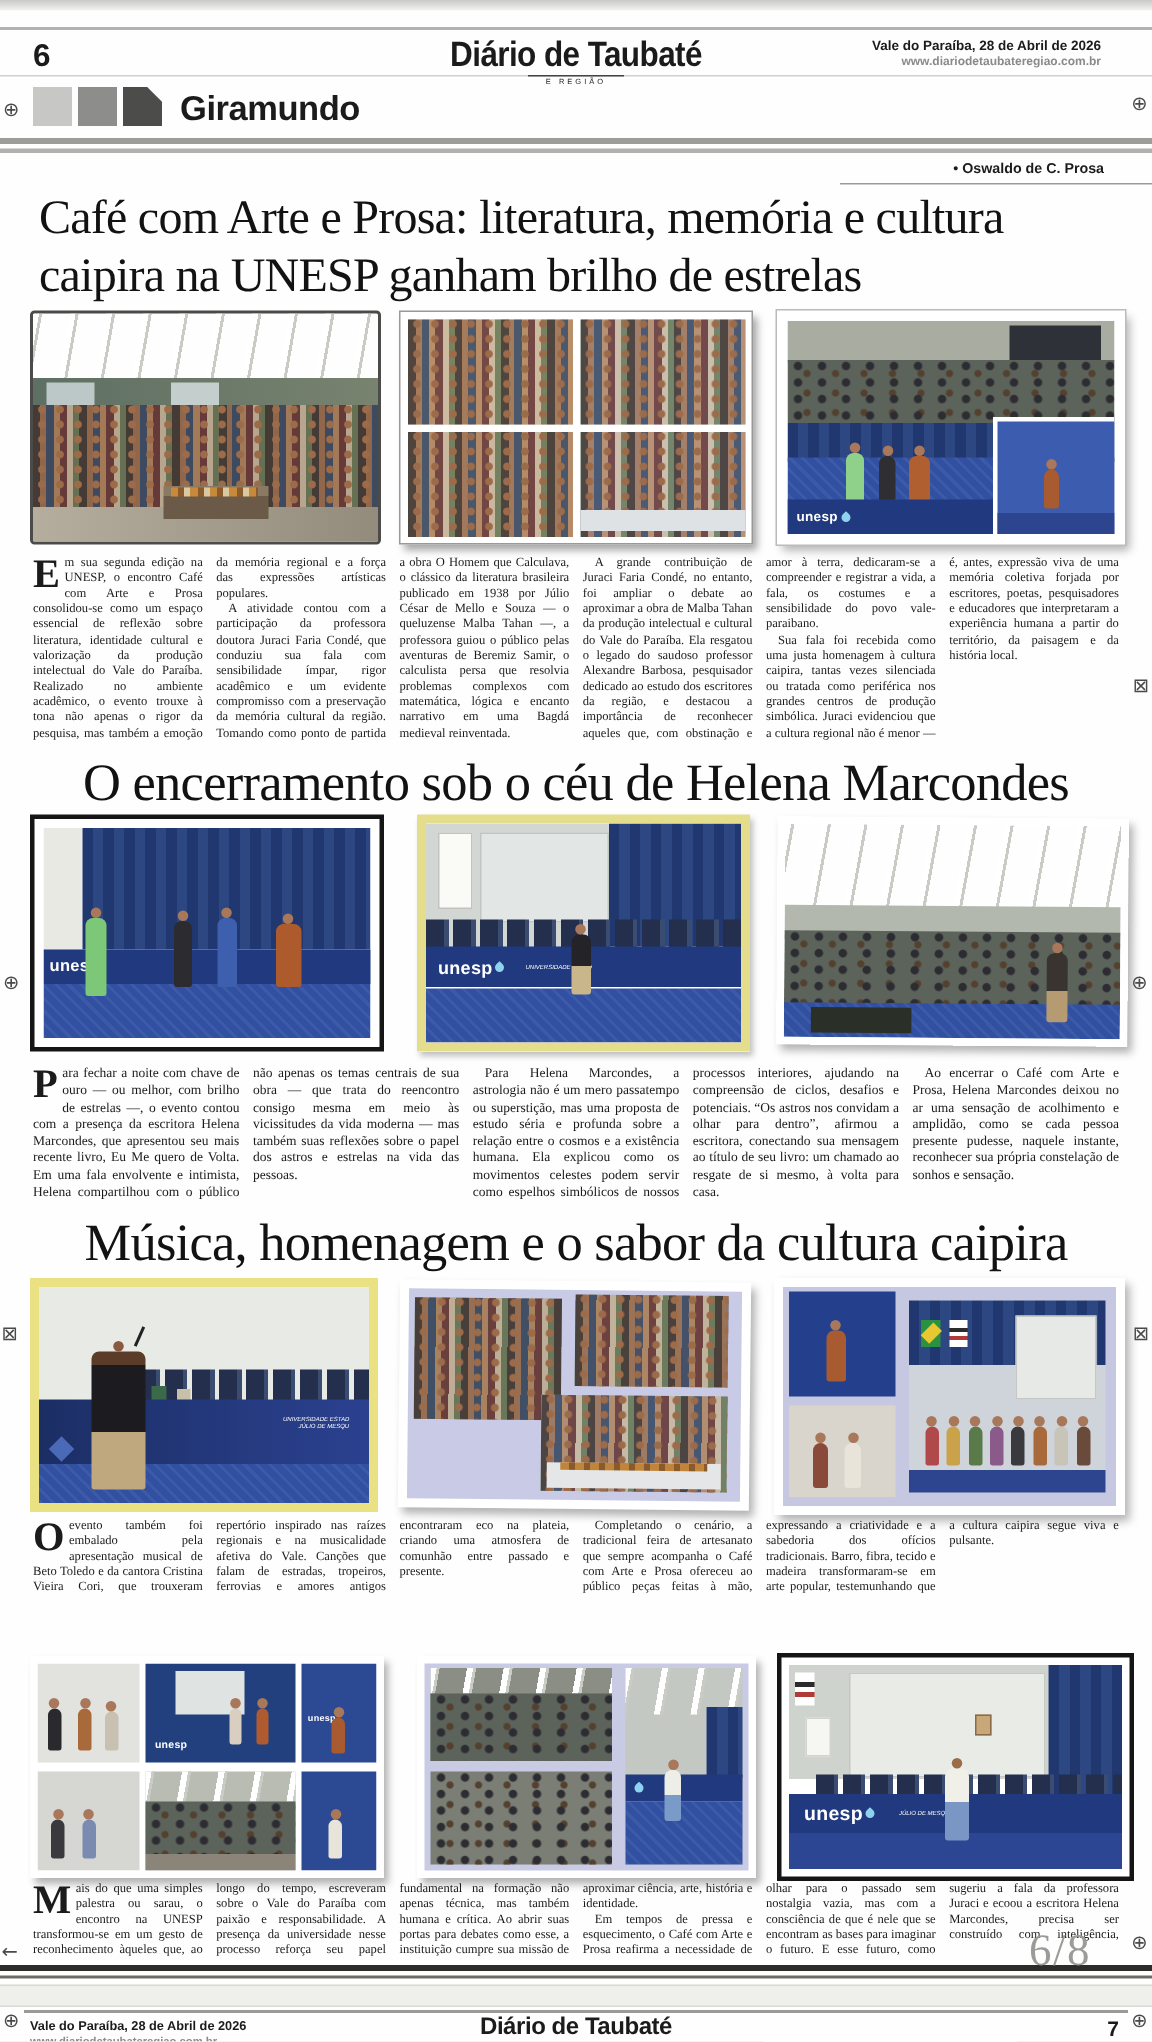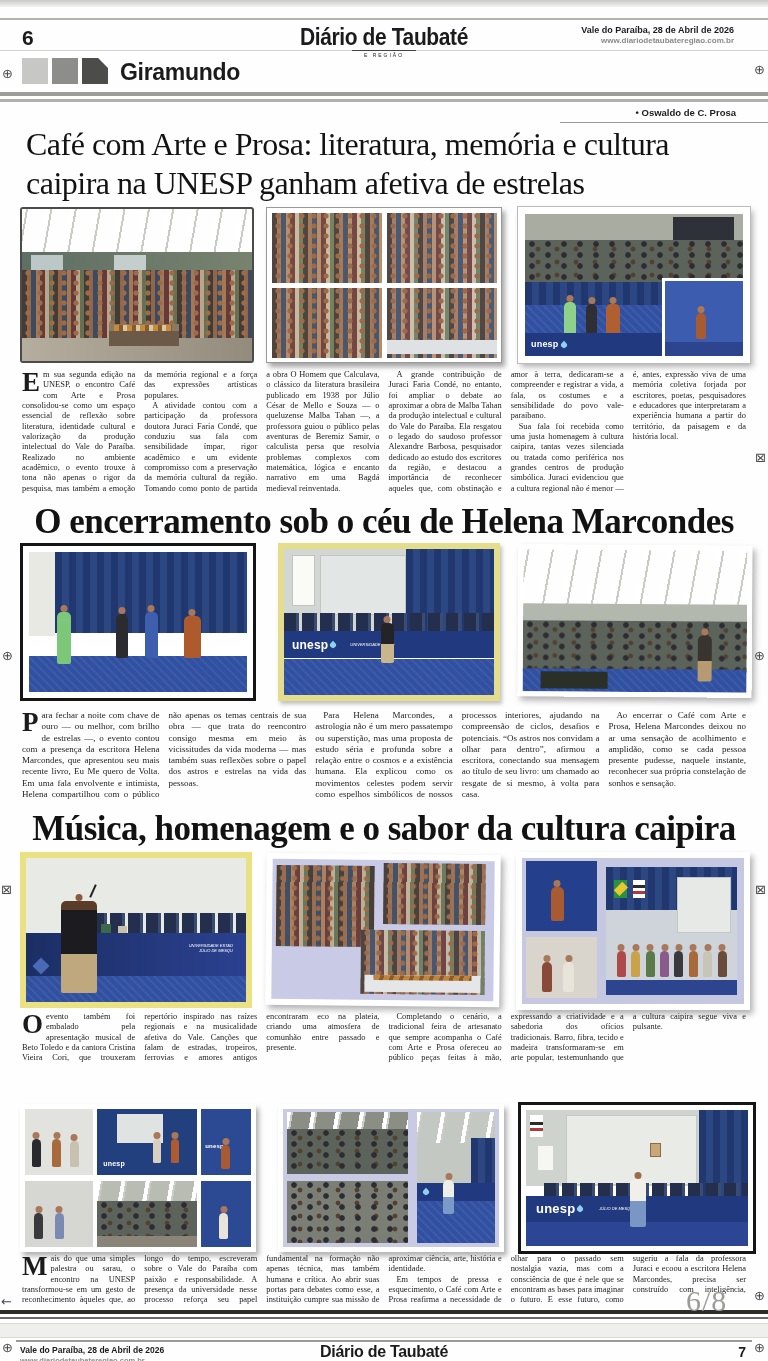--- a/index.html
+++ b/index.html
@@ -16,21 +16,21 @@
             text-align:center;color:#222;border-top:1px solid #444;margin-top:1px;padding-top:1px;}
   .hdr-right{font-family:"Liberation Sans",sans-serif;text-align:right;line-height:1.25;}
   .hdr-right .l1{font-weight:bold;font-size:9px;}
   .hdr-right .l2{font-weight:bold;font-size:8px;color:#8a8a88;}
   .sq{position:absolute;top:0;width:26px;height:26px;}
   .gira-label{font-family:"Liberation Sans",sans-serif;font-weight:bold;font-size:23px;letter-spacing:-.3px;}
   .byline{font-family:"Liberation Sans",sans-serif;font-weight:bold;font-size:9.5px;text-align:right;}
   
   h1,h2{margin:0;font-weight:400;color:#121212;}
   h1{font-size:32px;line-height:39px;letter-spacing:-.5px;white-space:pre-line;}
-  h2{font-size:34px;line-height:38px;text-align:center;letter-spacing:-.5px;white-space:nowrap;font-weight:bold;}
+  h2{font-size:34px;line-height:38px;text-align:center;letter-spacing:-.5px;white-space:nowrap;}
   
   .txt{column-gap:9px;column-fill:auto;text-align:justify;overflow:hidden;}
   .txt p{margin:0;text-indent:8px;}
   .txt p.lead{text-indent:0;}
   .t-sm{font-size:8.4px;line-height:10.35px;column-count:6;}
   .t-md{font-size:9px;line-height:11.3px;column-count:5;}
   .lead::first-letter{float:left;font-size:27px;line-height:22px;padding:1px 3px 0 0;font-weight:bold;}
   
   .ph{position:absolute;overflow:hidden;}
   .scene{position:absolute;inset:0;overflow:hidden;}
@@ -89,21 +89,21 @@
     <span class="sq" style="left:60px;background:#4c4c4a;clip-path:polygon(0 0,62% 0,100% 38%,100% 100%,0 100%)"></span>
     <span class="abs gira-label" style="left:98px;top:1px">Giramundo</span>
   </div>
   <div class="abs" style="left:0;top:92px;width:768px;height:4px;background:#9c9c9a"></div>
   <div class="abs" style="left:0;top:99px;width:768px;height:3px;background:#b0b0ae"></div>
 
   <div class="abs byline" style="right:32px;top:107px">• Oswaldo de C. Prosa</div>
   <div class="abs" style="left:560px;top:122px;width:208px;height:1px;background:#9a9a98"></div>
 
   <h1 class="abs" style="left:26px;top:125px;width:722px">Café com Arte e Prosa: literatura, memória e cultura
-caipira na UNESP ganham afetiva de estrelas</h1>
+caipira na UNESP ganham brilho de estrelas</h1>
 
   <div class="ph" style="left:20px;top:207px;width:230px;height:152px;border:2px solid #4b4b49;border-radius:3px">
     <div class="scene">
       <div class="abs ceil" style="left:0;top:0;width:100%;height:30%"></div>
       <div class="abs" style="left:0;top:28%;width:100%;height:30%;background:linear-gradient(90deg,#5e6f63,#78836f)"></div>
       <div class="abs" style="left:4%;top:30%;width:14%;height:26%;background:#bcc8c8"></div>
       <div class="abs" style="left:40%;top:30%;width:14%;height:24%;background:#c4cecc"></div>
       <div class="abs crowd" style="left:0;top:40%;width:100%;height:46%"></div>
       <div class="abs" style="left:0;bottom:0;width:100%;height:15%;background:linear-gradient(90deg,#b5ae9e,#938b7c)"></div>
       <div class="abs" style="left:38%;bottom:10%;width:70px;height:22px;background:linear-gradient(#8a7a64 0 30%,#6b5a48 30%)"></div>
@@ -146,20 +146,24 @@
     <p>A grande contribuição de Juraci Faria Condé, no entanto, foi ampliar o debate ao aproximar a obra de Malba Tahan da produção intelectual e cultural do Vale do Paraíba. Ela resgatou o legado do saudoso professor Alexandre Barbosa, pesquisador dedicado ao estudo dos escritores da região, e destacou a importância de reconhecer aqueles que, com obstinação e amor à terra, dedicaram-se a compreender e registrar a vida, a fala, os costumes e a sensibilidade do povo vale-paraibano.</p>
     <p>Sua fala foi recebida como uma justa homenagem à cultura caipira, tantas vezes silenciada ou tratada como periférica nos grandes centros de produção simbólica. Juraci evidenciou que a cultura regional não é menor — é, antes, expressão viva de uma memória coletiva forjada por escritores, poetas, pesquisadores e educadores que interpretaram a experiência humana a partir do território, da paisagem e da história local.</p>
   </div>
 
   <h2 class="abs" style="left:0;top:503px;width:768px;font-size:35px">O encerramento sob o céu de Helena Marcondes</h2>
 
   <div class="ph" style="left:20px;top:543px;width:236px;height:158px;border:3px solid #151515;background:#fff;padding:6px;box-sizing:border-box">
     <div class="scene" style="inset:6px">
       <div class="abs" style="left:0;top:0;width:12%;height:60%;background:#e9e9e3"></div>
       <div class="abs curt" style="left:12%;top:0;width:88%;height:58%"></div>
+      <div class="abs tband" style="left:0;top:58%;width:100%;height:16%;padding-left:4px">
+        <span class="unesp" style="font-size:11px">unes</span>
+          <span class="swirl"></span>
+      </div>
       <div class="abs carpet" style="left:0;bottom:0;width:100%;height:26%"></div>
       <i class="fig" style="--c:#7cc878;left:13%;bottom:20%;width:14px;height:52px"></i>
       <i class="fig" style="--c:#2c2c30;left:40%;bottom:24%;width:12px;height:44px"></i>
       <i class="fig" style="--c:#3d5fae;left:53%;bottom:24%;width:13px;height:46px"></i>
       <i class="fig" style="--c:#ad5a2c;left:71%;bottom:24%;width:17px;height:42px"></i>
     </div>
   </div>
 
   <div class="ph" style="left:278px;top:543px;width:222px;height:158px;border:6px solid #e4de8c;box-shadow:2px 3px 4px rgba(0,0,0,.25);box-sizing:border-box">
     <div class="scene">

